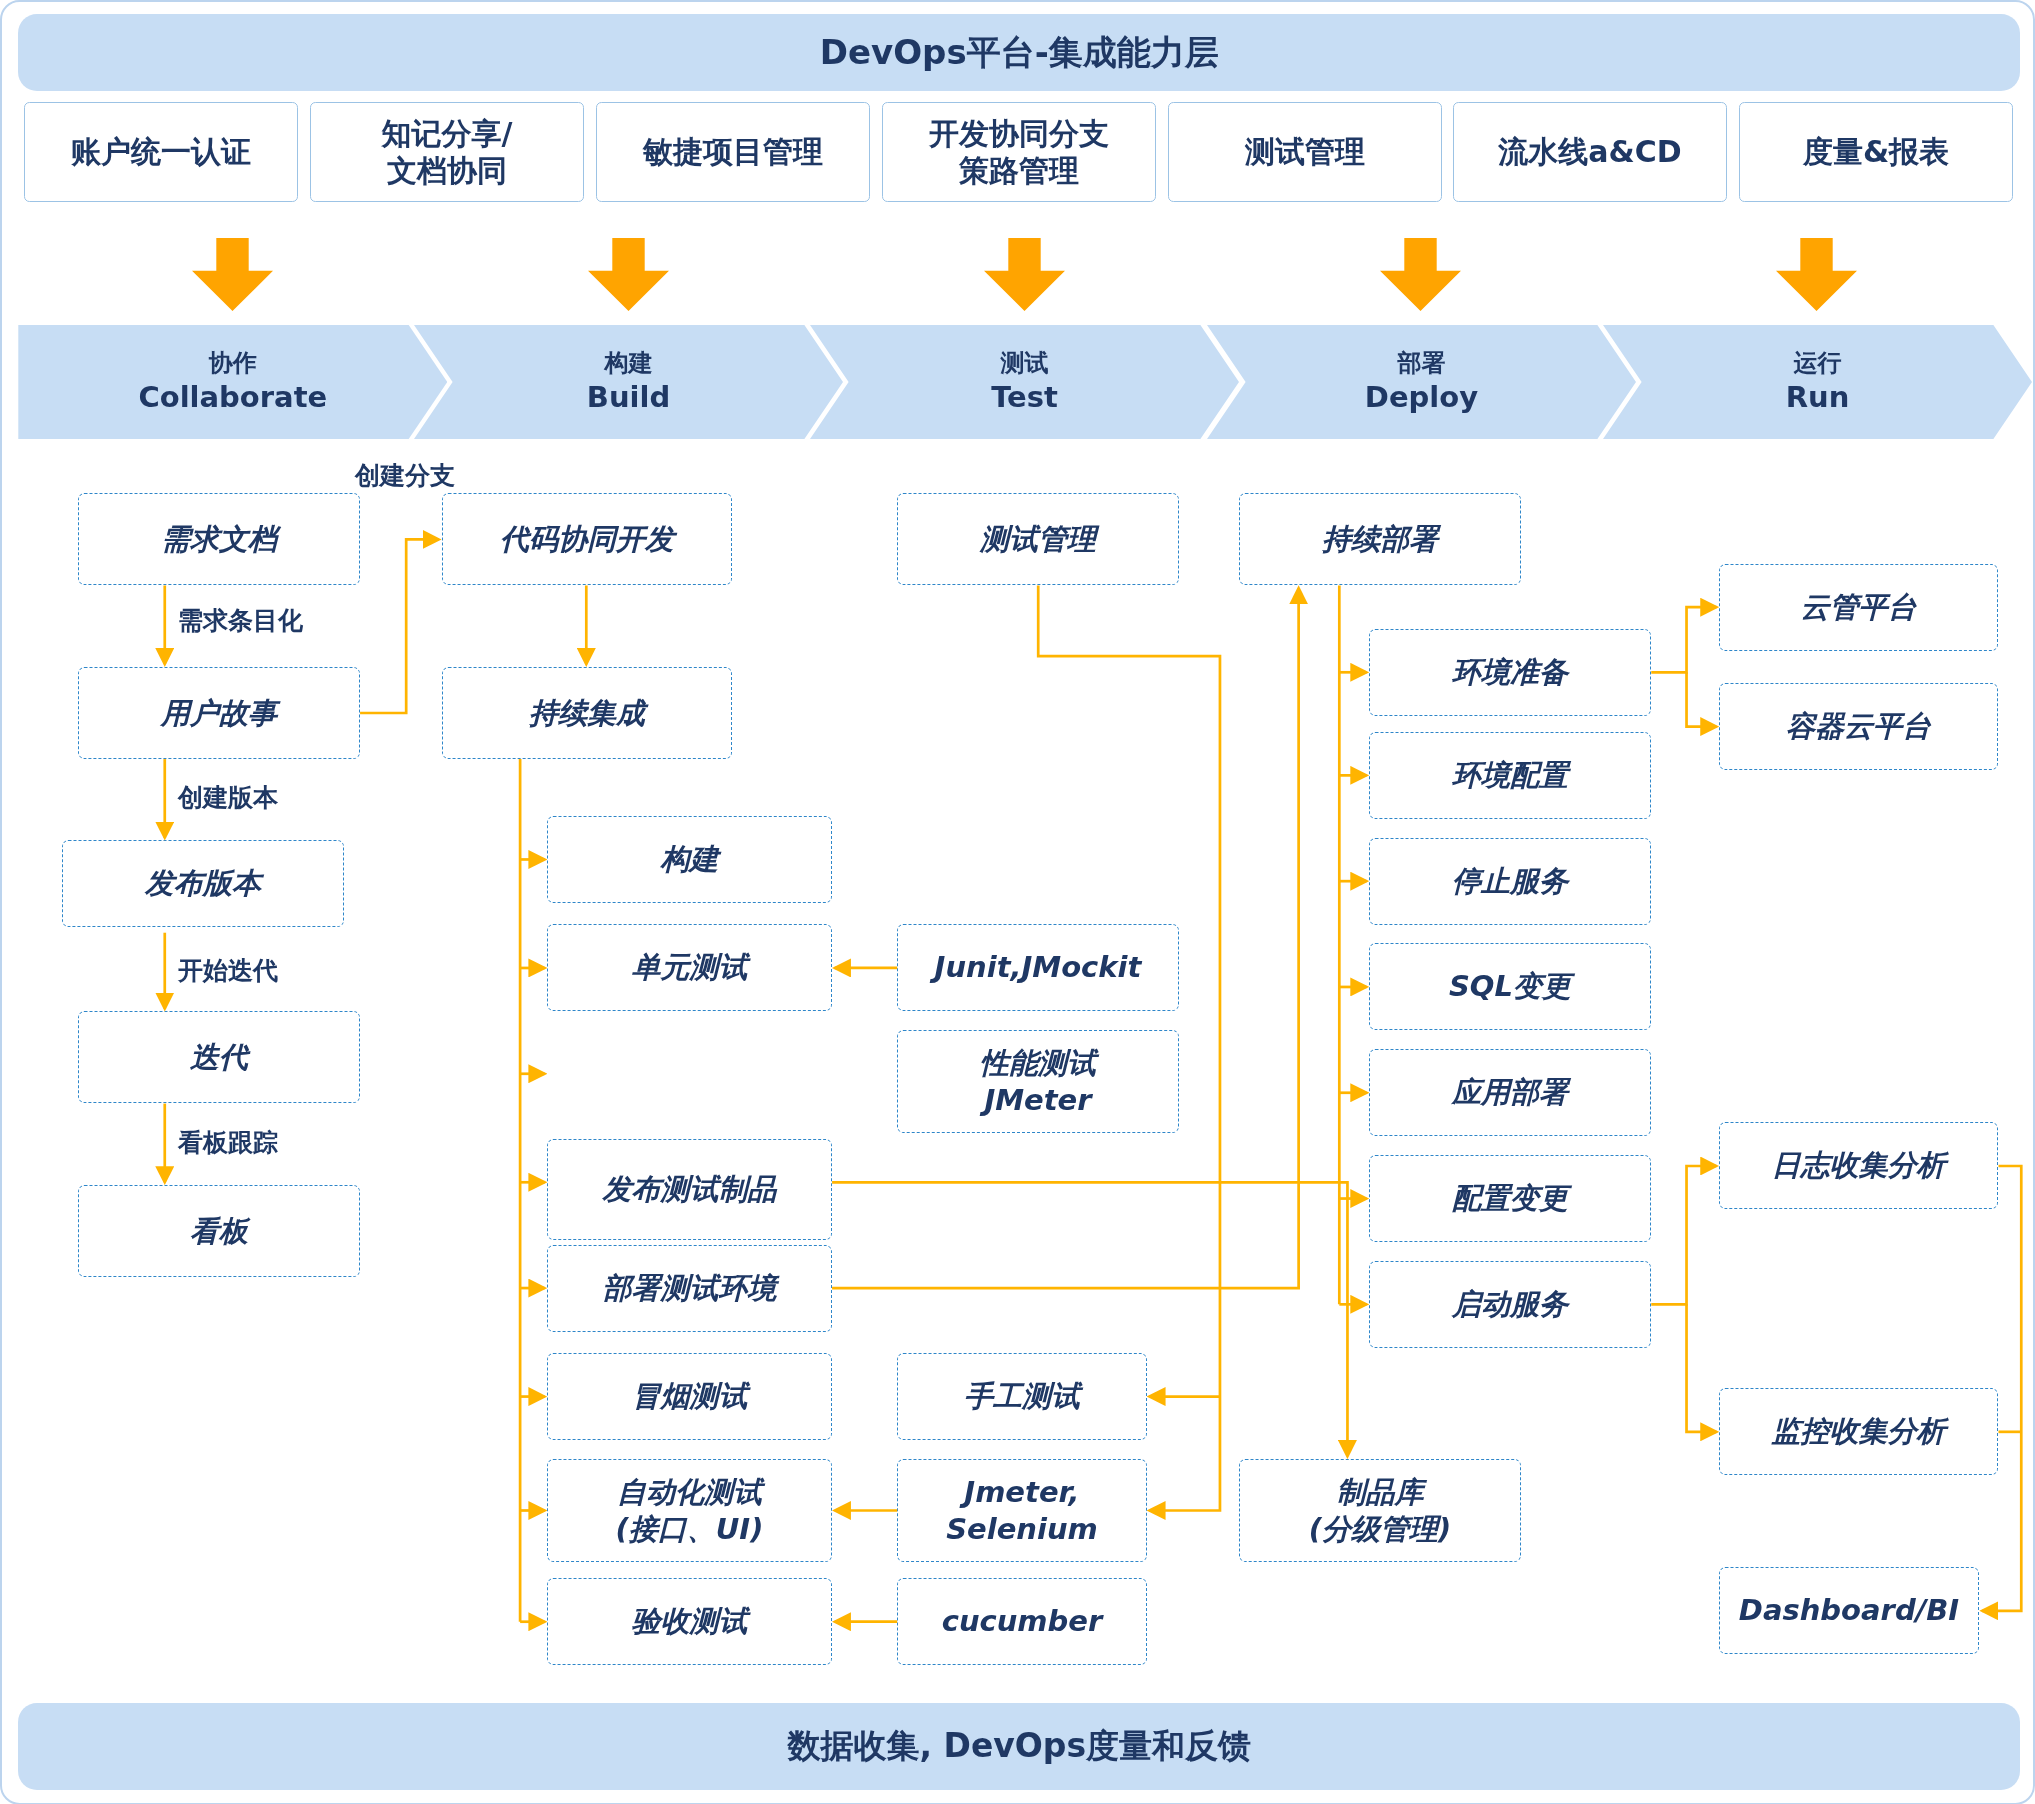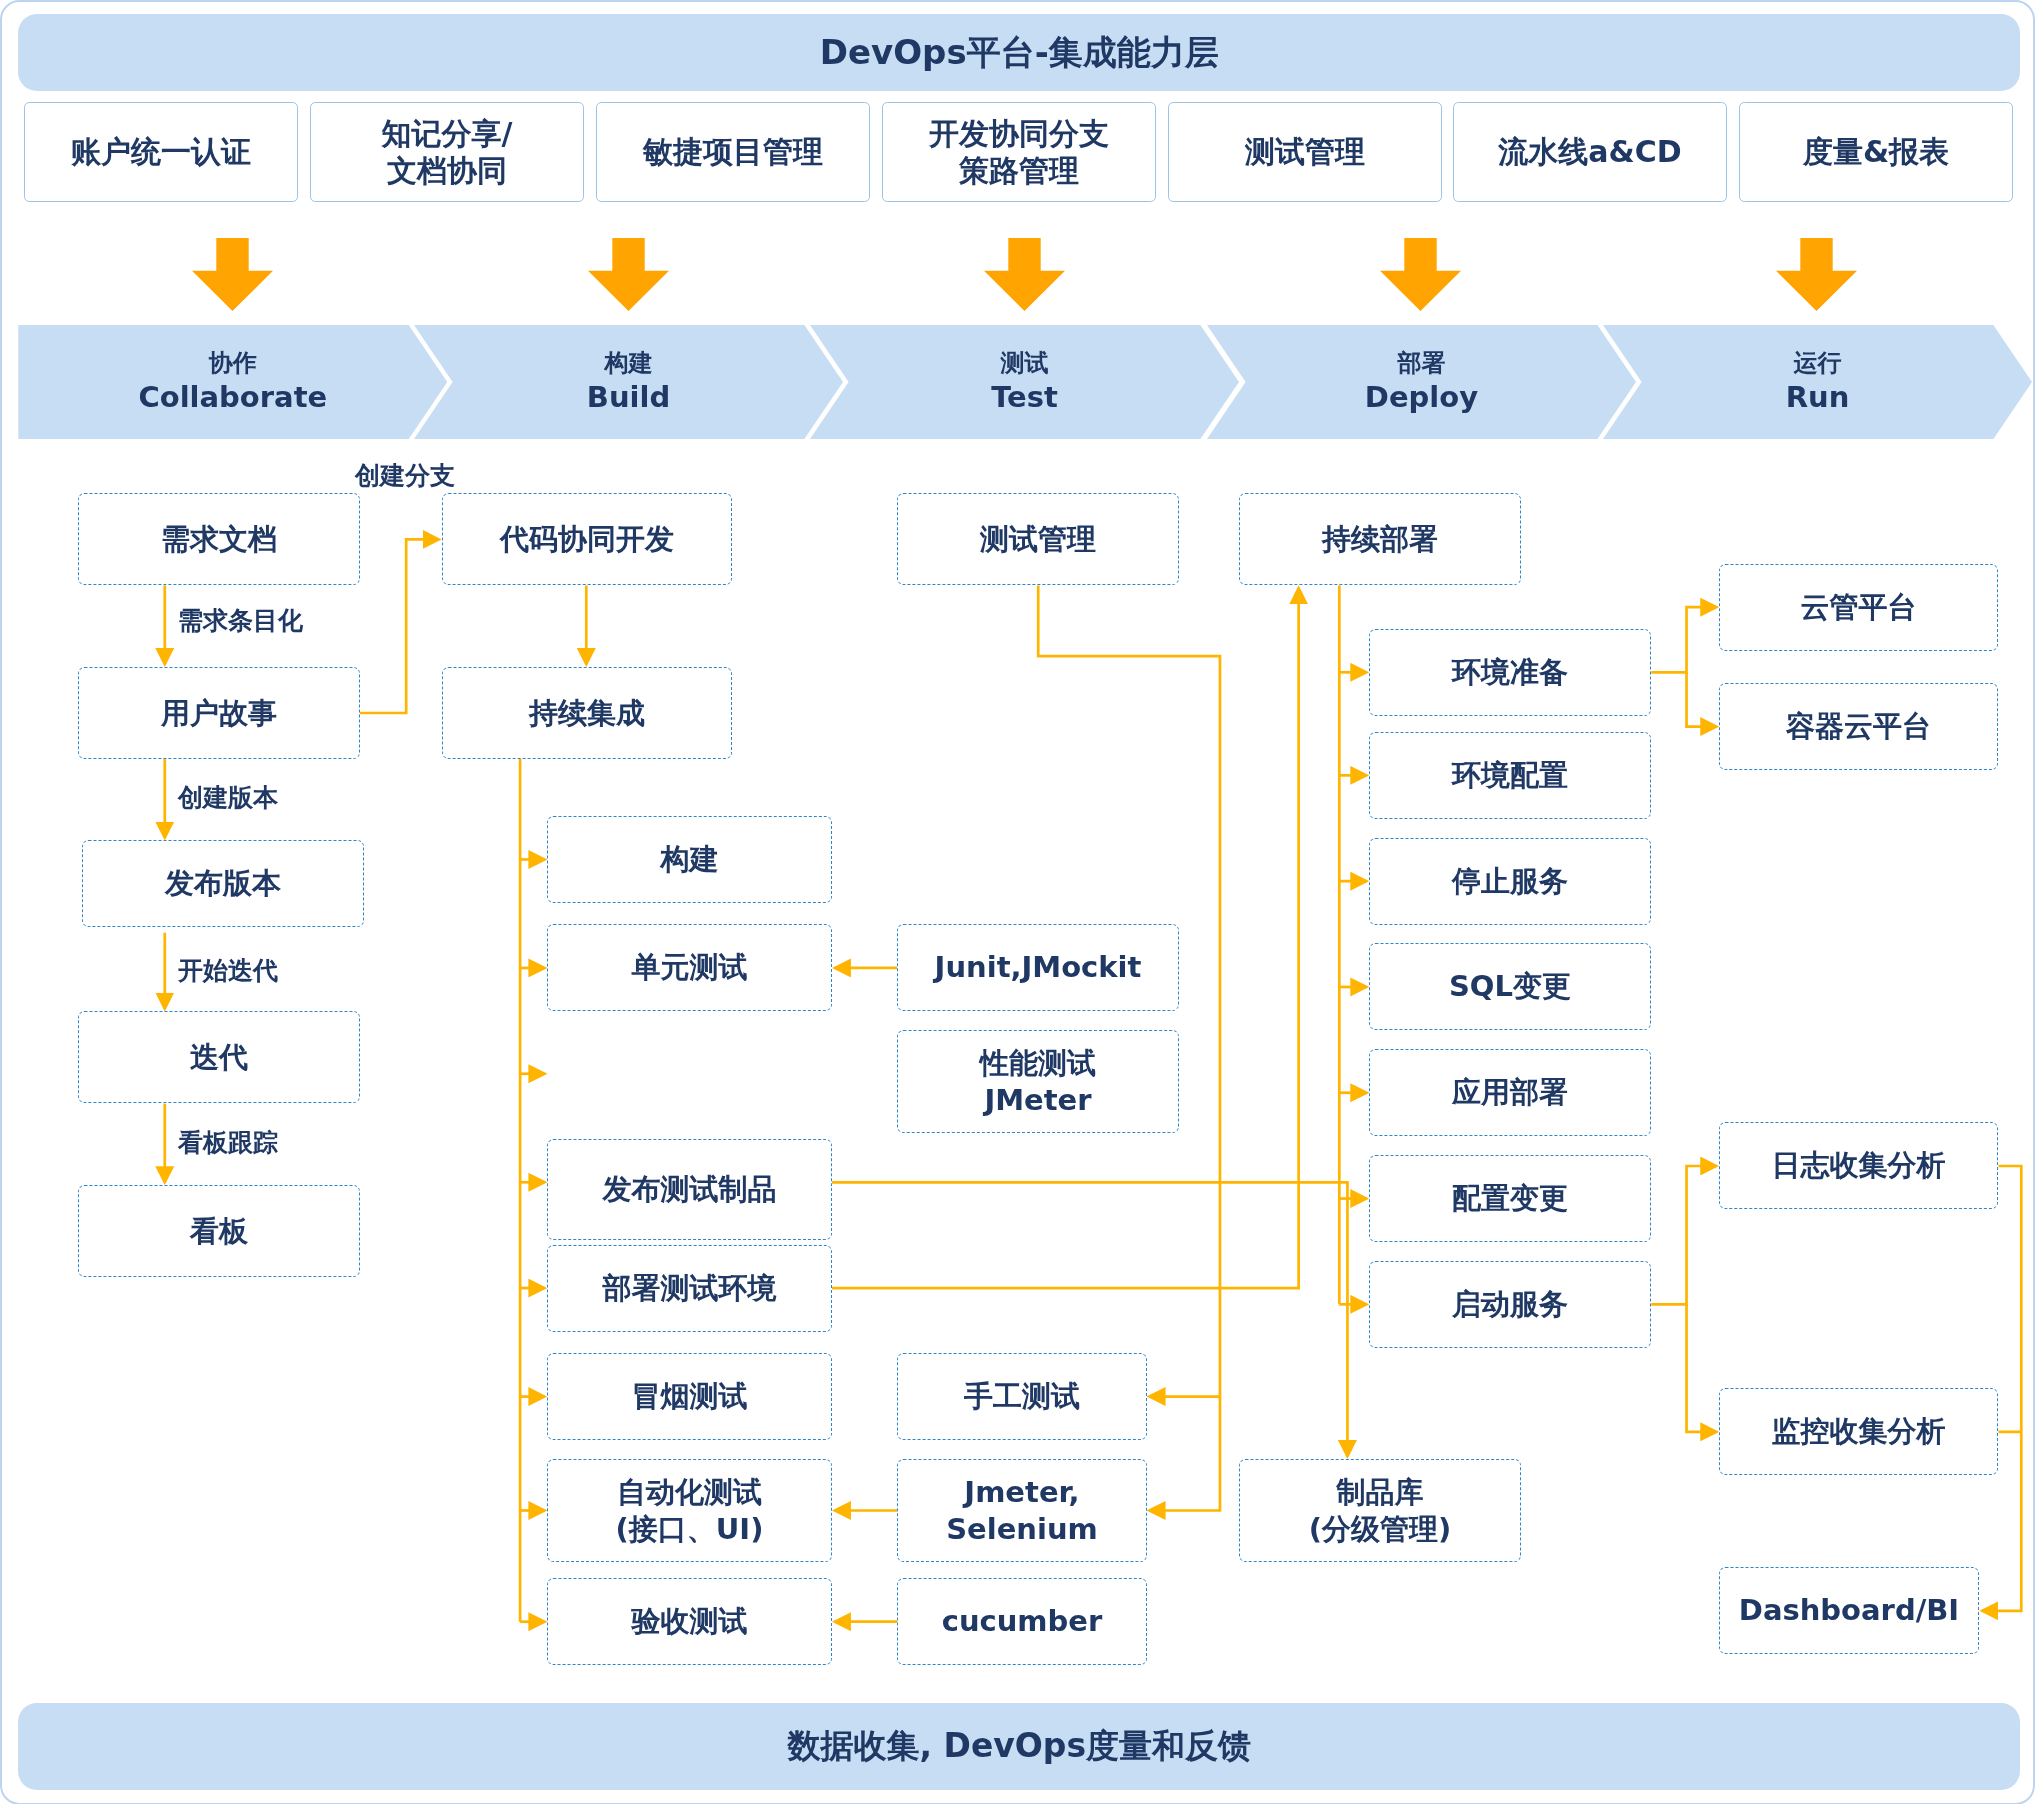--- a/index.html
+++ b/index.html
@@ -14,21 +14,21 @@
   .blockarrow{position:absolute;top:236px;width:81px;height:73px;background:#FFA400;
        clip-path:polygon(30% 0,70% 0,70% 45%,100% 45%,50% 100%,0 45%,30% 45%);}
   .chev{position:absolute;top:323px;width:429px;height:114px;background:#C7DDF4;display:flex;
        flex-direction:column;align-items:center;justify-content:center;color:#1F3864;font-weight:bold;line-height:1.3;}
   .chev .zh{font-size:24px;}
   .chev .en{font-size:29px;}
   .chev.notch{clip-path:polygon(0 0,91% 0,100% 50%,91% 100%,0 100%,9% 50%);}
   .chev.first{clip-path:polygon(0 0,91% 0,100% 50%,91% 100%,0 100%);}
   .dbox{position:absolute;background:#ffffff;border:1.6px dashed #2E86C9;border-radius:6.5px;display:flex;
        align-items:center;justify-content:center;text-align:center;color:#1F3864;font-weight:600;
-       font-size:29px;white-space:pre-line;line-height:1.25;box-sizing:border-box;z-index:2;}
+       font-size:29px;white-space:pre-line;line-height:1.25;box-sizing:border-box;z-index:2;font-style:italic;}
   .elabel{position:absolute;color:#1F3864;font-weight:bold;font-size:25px;z-index:4;white-space:nowrap;}
   svg.connectors{position:absolute;left:0;top:0;z-index:3;pointer-events:none;}
 </style>
 </head>
 <body>
 
 <div class="canvas">
 
   <div class="bar" style="left:16.3px;top:12px;width:2002px;height:77px">
     <span>DevOps平台-集成能力层</span>
@@ -112,21 +112,21 @@
       <polyline points="3105,1235 3105,1335 3160,1335" marker-end="url(#ah)"></polyline>
       <polyline points="3040,2400 3105,2400 3105,2145 3160,2145" marker-end="url(#ah)"></polyline>
       <polyline points="3105,2400 3105,2635 3160,2635" marker-end="url(#ah)"></polyline>
       <polyline points="3680,2145 3722,2145 3722,2965 3650,2965" marker-end="url(#ah)"></polyline>
       <polyline points="3680,2635 3722,2635"></polyline>
     </g>
   </svg>
 
   <div class="dbox" style="left:76px;top:491px;width:282px;height:92px">需求文档</div>
   <div class="dbox" style="left:76px;top:665px;width:282px;height:92px">用户故事</div>
-  <div class="dbox" style="left:80px;top:838px;width:282px;height:87px">发布版本</div>
+  <div class="dbox" style="left:60px;top:838px;width:282px;height:87px">发布版本</div>
   <div class="dbox" style="left:76px;top:1009px;width:282px;height:92px">迭代</div>
   <div class="dbox" style="left:76px;top:1183px;width:282px;height:92px">看板</div>
 
   <div class="elabel" style="left:176px;top:602px">需求条目化</div>
   <div class="elabel" style="left:176px;top:779px">创建版本</div>
   <div class="elabel" style="left:176px;top:952px">开始迭代</div>
   <div class="elabel" style="left:176px;top:1124px">看板跟踪</div>
   <div class="elabel" style="left:353px;top:457px">创建分支</div>
 
   <div class="dbox" style="left:440px;top:491px;width:290px;height:92px">代码协同开发</div>

